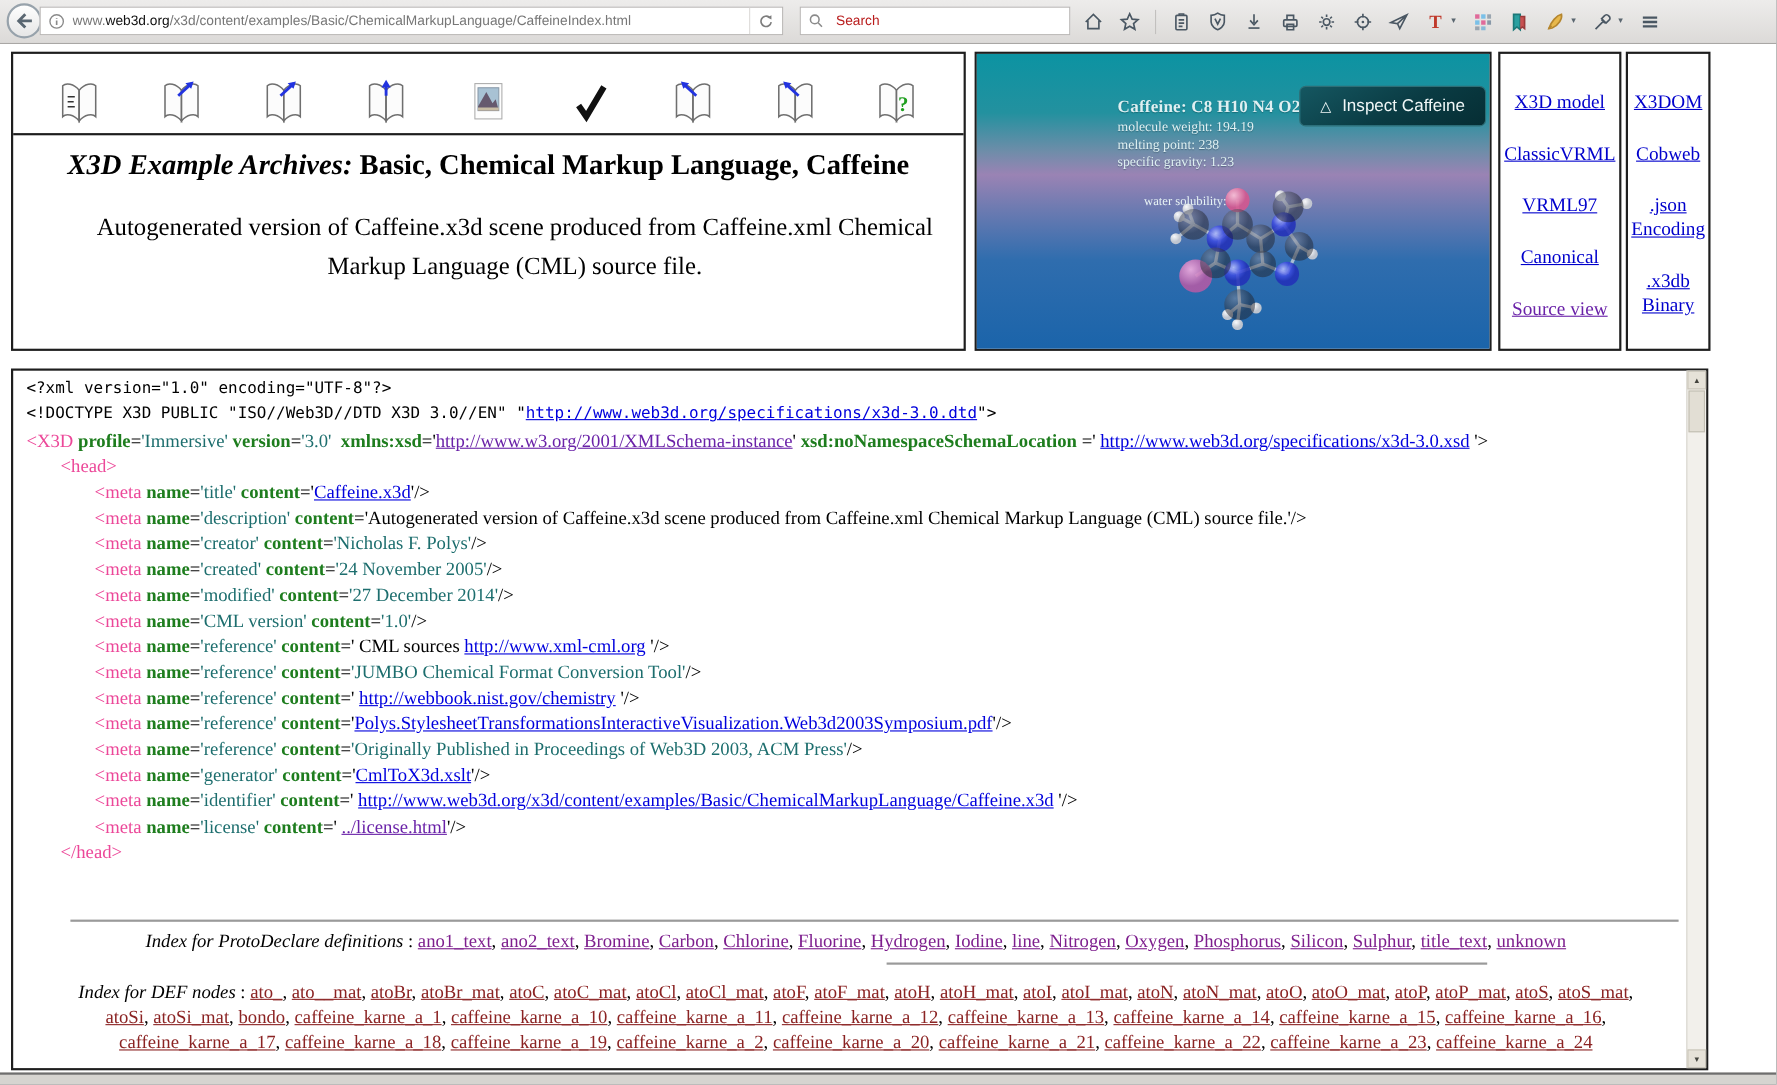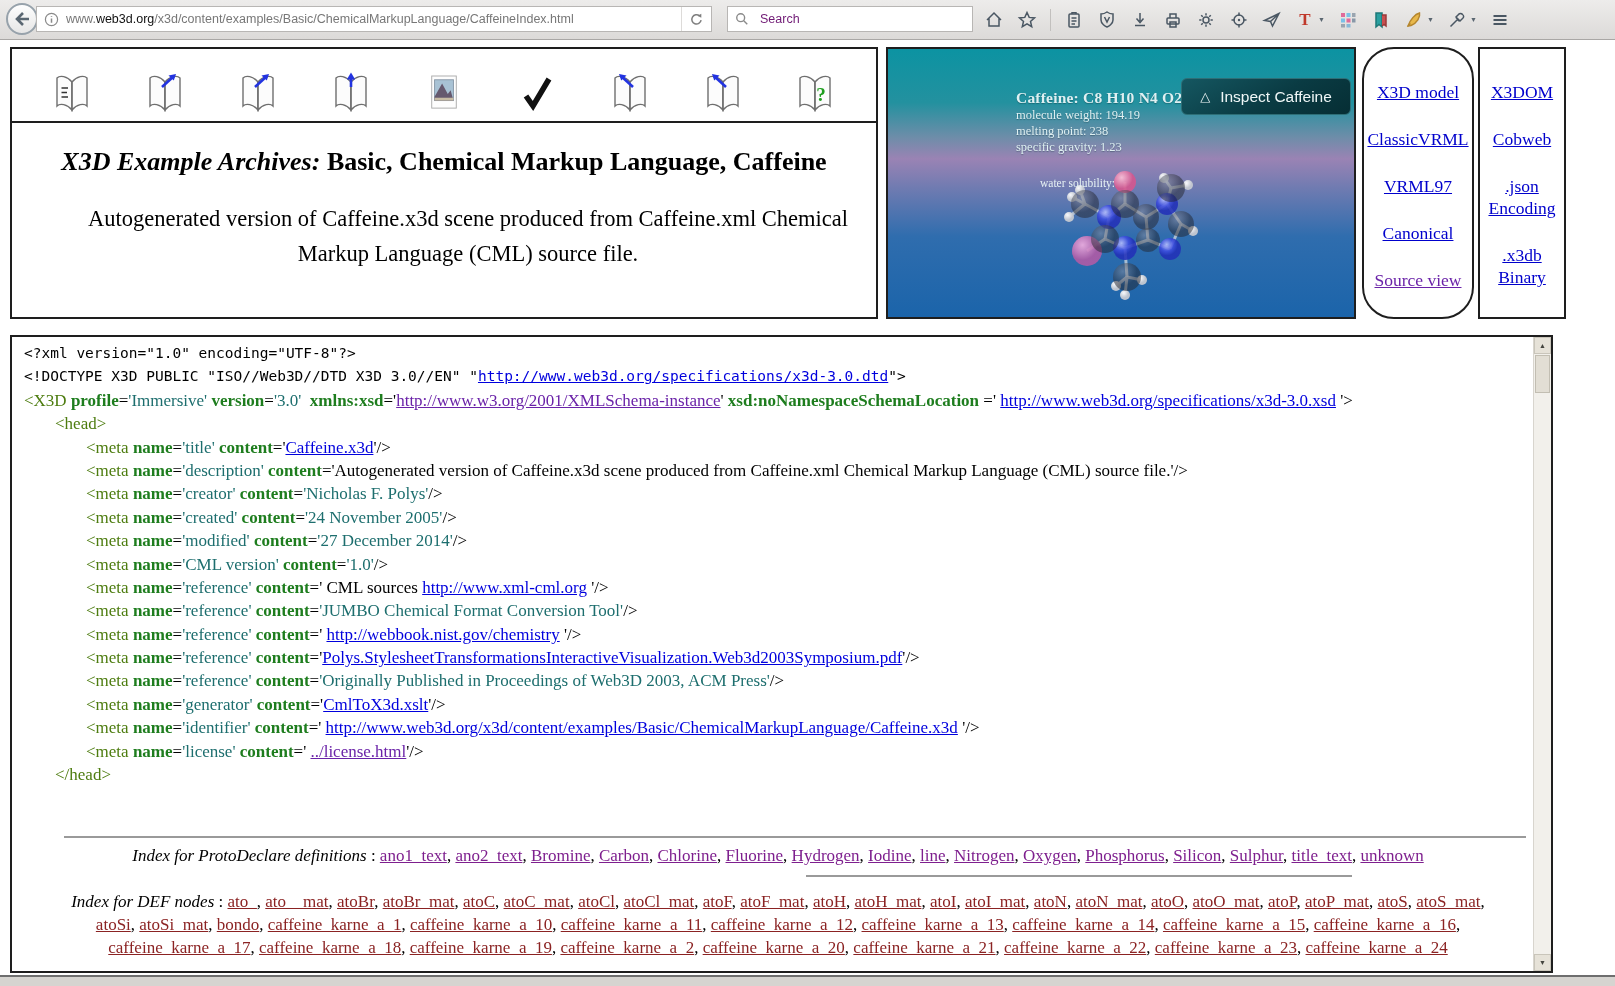--- a/index.html
+++ b/index.html
@@ -13,66 +13,66 @@
             display:flex;align-items:center;justify-content:center;box-sizing:border-box;cursor:pointer;}
   .url-bar{position:absolute;left:36px;top:6px;width:676px;height:26px;background:#fff;
            border:1px solid #B8B6B4;display:flex;align-items:center;box-sizing:border-box;}
   .info-icon{margin:0 7px 0 7px;display:flex;}
   .url-text{font-size:12.5px;color:#777;white-space:nowrap;overflow:hidden;}
   .url-domain{color:#111;}
   .reload-btn{margin-left:auto;padding:0 7px;border-left:1px solid #DDDBD9;height:100%;
               display:flex;align-items:center;cursor:pointer;}
   .search-bar{position:absolute;left:727px;top:6px;width:246px;height:26px;background:#fff;
               border:1px solid #B8B6B4;display:flex;align-items:center;box-sizing:border-box;}
-  .search-ph{font-size:12.5px;color:#701a75;margin-left:4px;}
+  .search-ph{font-size:12.5px;color:#b91c1c;margin-left:4px;}
   .tb-icons{position:absolute;left:984px;top:0;height:39px;display:flex;align-items:center;gap:13px;}
   .tbicon-wrap{display:flex;align-items:center;cursor:pointer;}
   .tbicon-wrap svg{display:block;}
   .tb-sep{width:1px;height:22px;background:#C2C0BE;}
   .tb-caret{font-size:7px;color:#5A6670;margin-left:3px;}
   
   .hbox{position:absolute;border:2px solid #1E1E1E;background:#fff;box-sizing:border-box;}
   .box-left{left:10px;top:47px;width:868px;height:272px;}
   .nav-row{display:flex;justify-content:space-around;align-items:center;height:72px;
            border-bottom:2px solid #1E1E1E;padding:0 14px;}
   .nav-ico{width:46px;height:58px;display:flex;align-items:flex-end;justify-content:center;cursor:pointer;}
   .nav-ico svg{overflow:visible;}
-  .title-area{text-align:center;padding-top:24px;font-family:"Liberation Serif",serif;color:#000;}
+  .title-area{text-align:center;padding-top:12px;font-family:"Liberation Serif",serif;color:#000;}
   .page-title{font-size:26px;font-weight:bold;}
   .page-title .it{font-style:italic;}
   .page-subtitle{font-size:22.5px;margin-top:24px;line-height:35px;padding:0 26px;margin-left:48px;}
   .box-img{left:886px;top:47px;width:470px;height:272px;}
   .viewer{position:absolute;left:0;top:0;right:0;bottom:0;overflow:hidden;cursor:pointer;
     background:linear-gradient(180deg,#0C93A2 0%,#23919F 20%,#6E8DA9 33%,#9A83B4 41%,
                #6F7BB1 52%,#2F6DAE 70%,#1B64AA 100%);}
   .mol-info{position:absolute;left:128px;top:40px;color:#DFF0F2;font-family:Liberation Serif, serif;
             text-shadow:0 1px 1px rgba(0,40,50,.35);}
   .mol-title{font-size:15.5px;font-weight:bold;letter-spacing:.2px;}
   .mol-line{font-size:12.5px;line-height:16px;}
   .water-label{position:absolute;left:152px;top:128px;font-size:11.5px;color:#E6F2F4;
                font-family:"Liberation Serif",serif;}
   .inspect-btn{position:absolute;left:293px;top:29px;width:170px;height:37px;border-radius:6px;
      background:linear-gradient(150deg,#155761 0%,#0A3B43 55%,#062E34 100%);
      border:1px solid #2E6E76;color:#EFF7F7;display:flex;align-items:center;justify-content:center;
      gap:10px;font-size:15.5px;box-sizing:border-box;cursor:pointer;}
   .inspect-tri{font-size:13px;line-height:1;}
-  .box-l1{left:1362px;top:47px;width:112px;height:272px;border-radius:32px;}
-  .box-l2{left:1478px;top:47px;width:88px;height:272px;}
+  .box-l1{left:1362px;top:47px;width:112px;height:272px;}
+  .box-l2{left:1478px;top:47px;width:77px;height:272px;}
   .links-col{display:flex;flex-direction:column;align-items:center;padding-top:32px;gap:25px;
              font-family:"Liberation Serif",serif;font-size:17.5px;text-align:center;line-height:22px;}
   .links-col a{color:#0000CC;text-decoration:underline;cursor:pointer;}
   .links-col a.visited{color:#6A22A8;}
   
   .codebox{position:absolute;left:10px;top:335px;width:1543px;height:638px;border:2px solid #1E1E1E;
            background:#fff;box-sizing:border-box;font-family:"Liberation Serif",serif;}
   .code-content{position:absolute;left:0;top:0;right:19px;bottom:2px;overflow:hidden;
                 padding:5px 0 0 12px;}
   .code-line{font-size:17px;line-height:23.4px;height:23.4px;white-space:pre;color:#000;}
   .code-line.mono{font-family:"DejaVu Sans Mono",monospace;font-size:14.5px;}
-  .seg-el{color:#4d7c0f;}
+  .seg-el{color:#ec4899;}
   .seg-at{color:#1E7D1E;font-weight:bold;}
   .seg-v{color:#1D6E6E;}
   .seg-p{color:#000;}
   .seg-l,.seg-ml{color:#0000DD;text-decoration:underline;cursor:pointer;text-align:center;}
   .seg-vl{color:#6A22A8;text-decoration:underline;cursor:pointer;}
   .rule{height:2px;background:#9A9A9A;margin:50px 6px 0 40px;}
   .rule2{height:2px;background:#9A9A9A;width:546px;margin:8px 180px 0 auto;}
   .idx{font-size:17px;text-align:center;margin-top:6px;line-height:23px;padding:0 30px;}
   .idx-label{font-weight:normal;font-style:italic;}
   .idx a{text-decoration:underline;cursor:pointer;}

